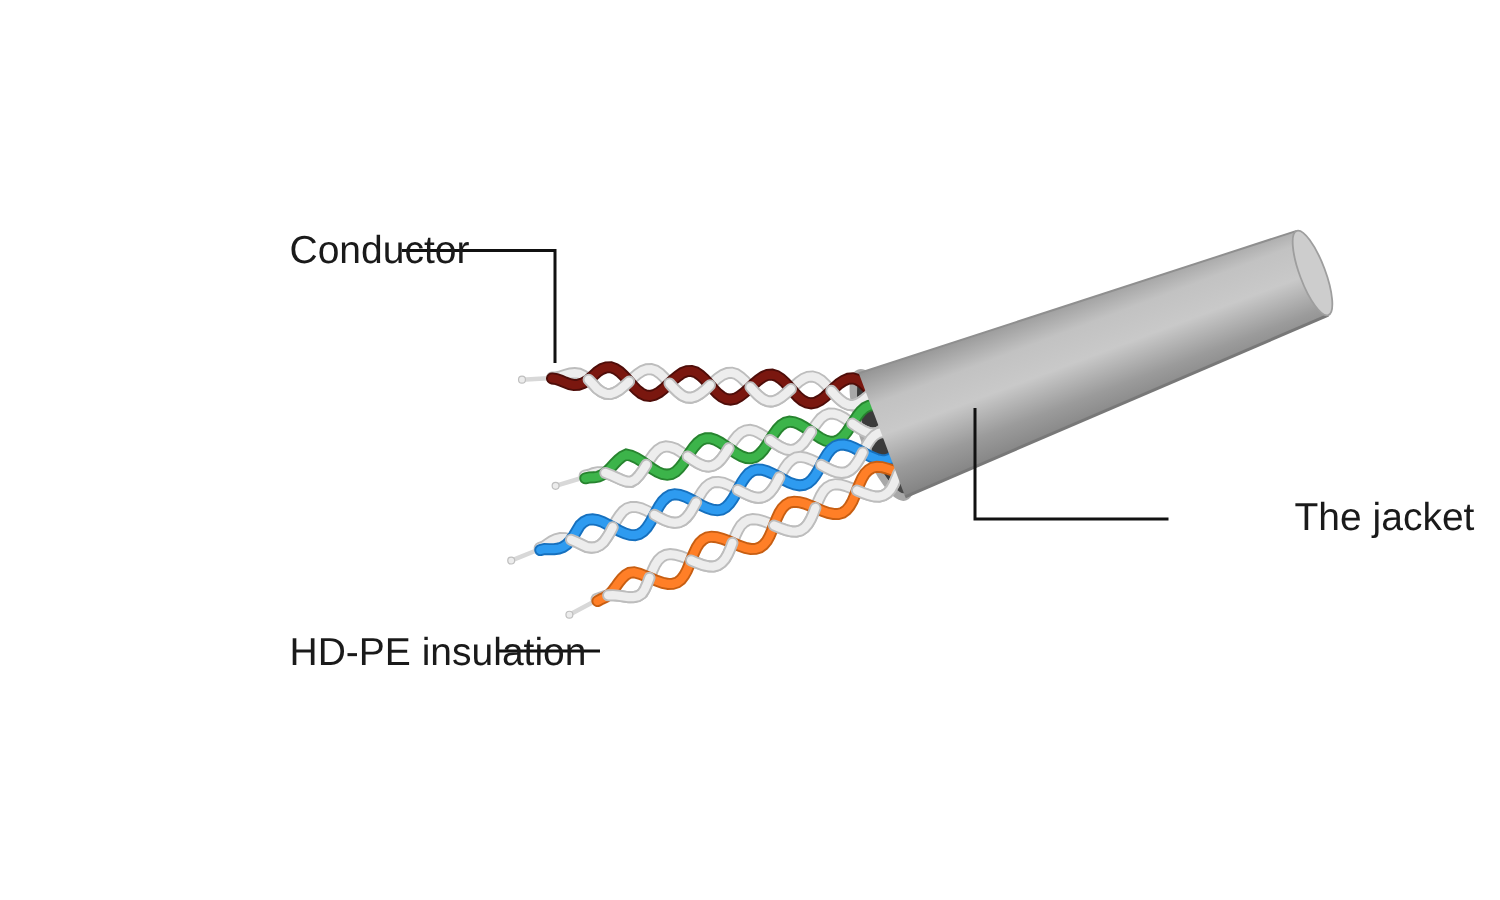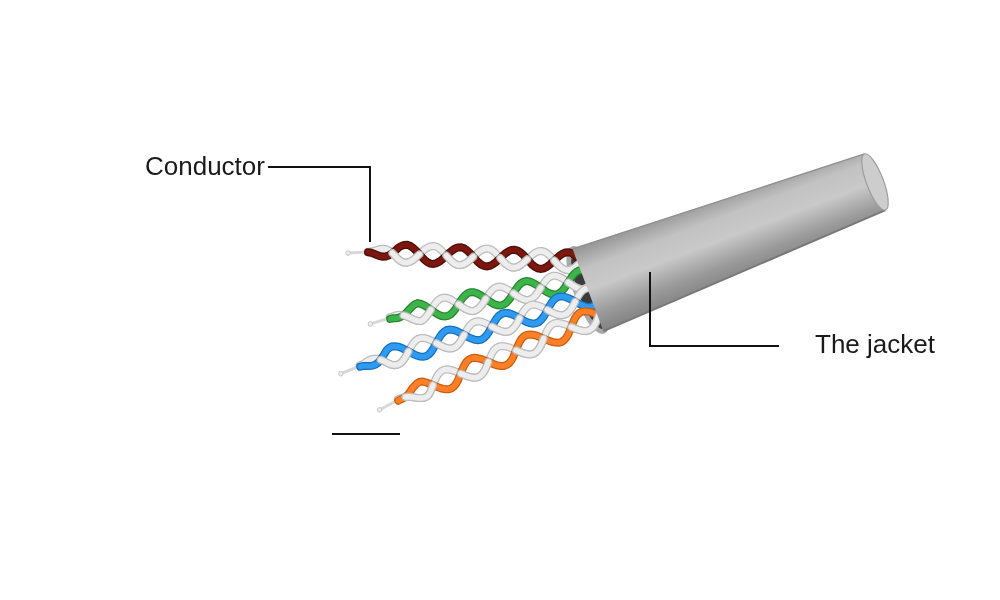--- a/index.html
+++ b/index.html
@@ -11,20 +11,21 @@
     overflow:hidden;
   }
   .canvas{position:absolute;inset:0;}
   svg{position:absolute;left:0;top:0;}
   .label{
     position:absolute;
     font-size:26px;
     color:#1a1a1a;
     white-space:nowrap;
     line-height:1.1;
+    margin-left:48px;
   }
 </style>
 </head>
 <body>
 
 <div class="canvas">
   <svg id="cable-svg" width="1000" height="600" viewBox="0 0 1000 600">
     <g id="g-open">
         <ellipse cx="588" cy="290" rx="12" ry="44" transform="rotate(-20.6 588 290)" fill="#474747" stroke="#a8a8a8" stroke-width="5"></ellipse>
         <ellipse cx="586.128146971451" cy="290.7043906867014" rx="8" ry="36" transform="rotate(-20.6 586.1 290.7)" fill="#3b3b3b"></ellipse>
@@ -112,15 +113,16 @@
           <stop offset="0.22" stop-color="#9b9b9b"></stop>
           <stop offset="0.5" stop-color="#c9c9c9"></stop>
           <stop offset="0.74" stop-color="#c2c2c2"></stop>
           <stop offset="1" stop-color="#949494"></stop>
         </linearGradient>
       </defs>
     </svg>
 
   <div class="label" style="left:145px;top:152px">Conductor</div>
 
+  <div class="label" style="left:145px;top:420px">HD-PE insulation</div>
 
   <div class="label" style="left:815px;top:330px">The jacket</div>
 </div>
 
 </body></html>

